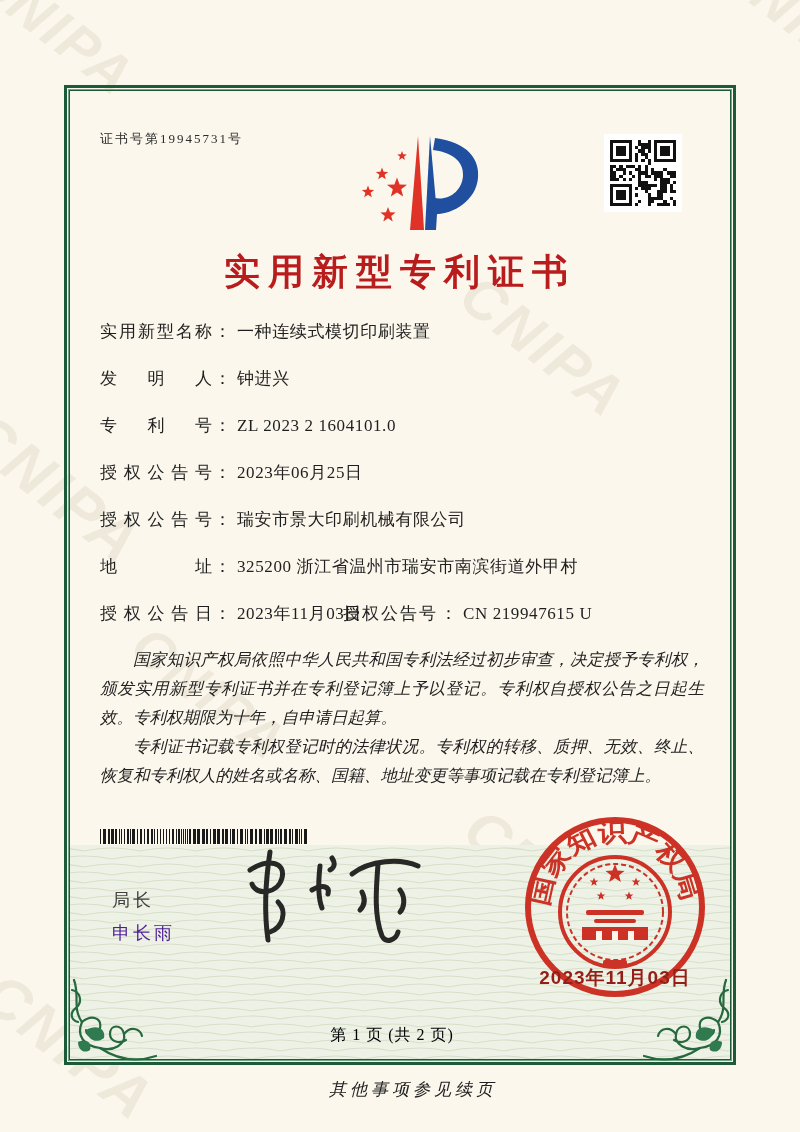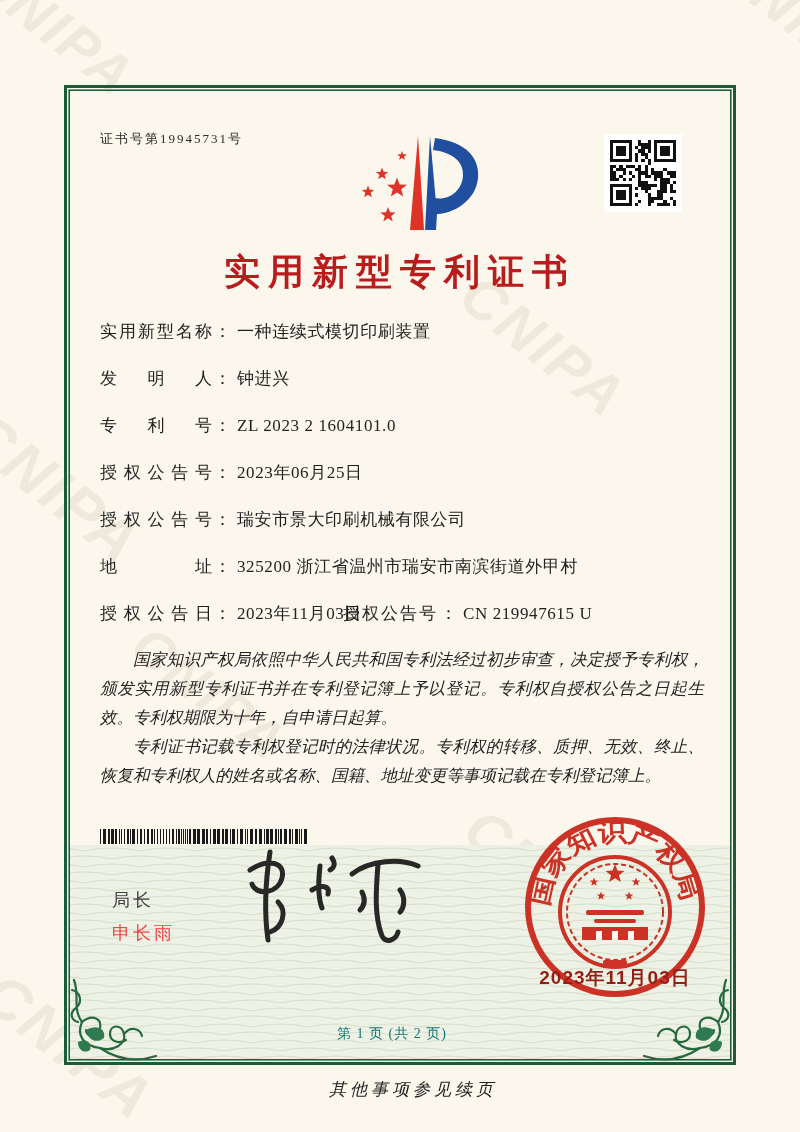--- a/index.html
+++ b/index.html
@@ -40,27 +40,27 @@
   .fvalue{letter-spacing:0.6px;}
 
   .paras{position:absolute;left:100px;top:645px;width:604px;font-size:16.5px;line-height:29px;
          color:#222;font-style:italic;text-align:justify;}
   .paras p{margin:0;text-indent:2em;}
 
   #barcode{position:absolute;left:100px;top:829px;}
 
   .sig-title{position:absolute;left:112px;top:888px;font-size:18px;color:#404040;
              font-family:"Liberation Sans","DejaVu Sans",sans-serif;letter-spacing:3px;}
-  .sig-name{position:absolute;left:112px;top:921px;font-size:18px;color:#ef4444;
+  .sig-name{position:absolute;left:112px;top:921px;font-size:18px;color:#4c1d95;
             font-family:"Liberation Sans","DejaVu Sans",sans-serif;letter-spacing:3px;}
   .signature{position:absolute;left:228px;top:840px;}
 
   .seal{position:absolute;left:520px;top:812px;width:190px;height:190px;mix-blend-mode:multiply;opacity:.95;}
 
-  .page-info{position:absolute;left:0;top:1025px;width:784px;text-align:center;font-size:14px;color:#0f766e;letter-spacing:1px;}
+  .page-info{position:absolute;left:0;top:1025px;width:784px;text-align:center;font-size:16px;color:#000000;letter-spacing:1px;}
   .continuation{position:absolute;left:0;top:1078px;width:800px;text-align:center;font-size:17px;
                 color:#222;font-style:italic;letter-spacing:4px;padding-left:13px;}
 
   .ornament{position:absolute;z-index:3;}
   .ornament.right{transform:scaleX(-1);}
 </style>
 </head>
 <body>
 
 <div class="page">

